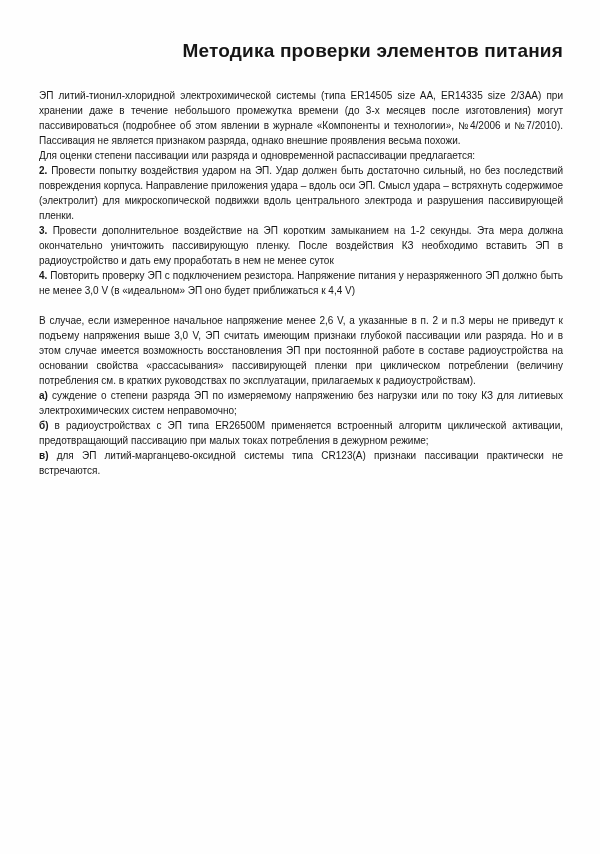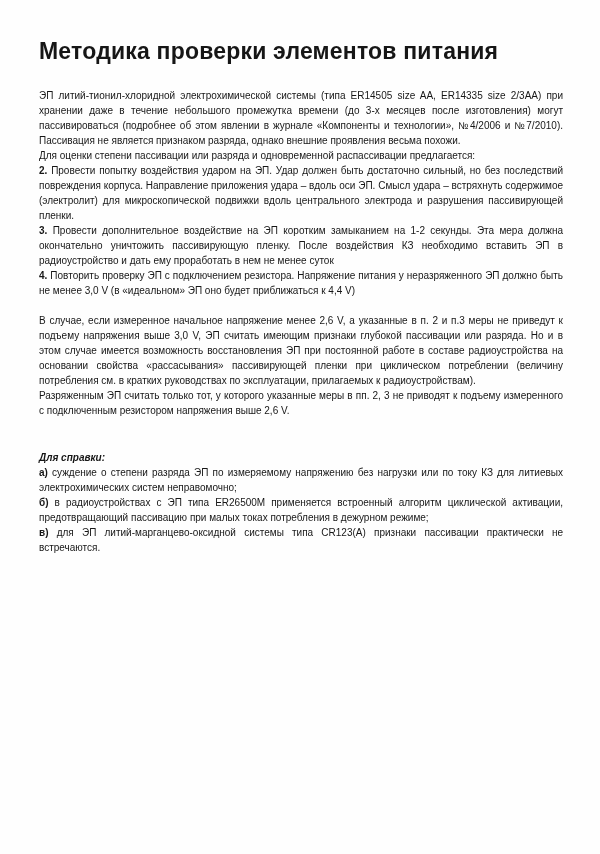--- a/index.html
+++ b/index.html
@@ -15,24 +15,24 @@
   }
   .page {
     box-sizing: border-box;
     width: 600px;
     height: 854px;
     padding: 40px 37px 0 39px;
     background: #fefefe;
     overflow: hidden;
   }
   .title {
-    font-size: 23px;
+    font-size: 19px;
     line-height: 22px;
     font-weight: bold;
-    text-align: left;
+    text-align: right;
     margin: 0 0 26px 0;
     letter-spacing: 0.2px;
   }
   p {
     margin: 0;
     font-size: 10px;
     line-height: 15px;
     text-align: justify;
     text-justify: inter-word;
   }
@@ -57,24 +57,22 @@
 
 
   <p><span class="num">2.</span> <span>Провести попытку воздействия ударом на ЭП. Удар должен быть достаточно сильный, но без последствий повреждения корпуса. Направление приложения удара – вдоль оси ЭП. Смысл удара – встряхнуть содержимое (электролит) для микроскопической подвижки вдоль центрального электрода и разрушения пассивирующей пленки.</span></p>
 
   <p><span class="num">3.</span> <span>Провести дополнительное воздействие на ЭП коротким замыканием на 1-2 секунды. Эта мера должна окончательно уничтожить пассивирующую пленку. После воздействия КЗ необходимо вставить ЭП в радиоустройство и дать ему проработать в нем не менее суток</span></p>
 
   <p><span class="num">4.</span> <span>Повторить проверку ЭП с подключением резистора. Напряжение питания у неразряженного ЭП должно быть не менее 3,0 V (в «идеальном» ЭП оно будет приближаться к 4,4 V)</span></p>
 
   <p class="gap-sm">В случае, если измеренное начальное напряжение менее 2,6 V, а указанные в п. 2 и п.3 меры не приведут к подъему напряжения выше 3,0 V, ЭП считать имеющим признаки глубокой пассивации или разряда. Но и в этом случае имеется возможность восстановления ЭП при постоянной работе в составе радиоустройства на основании свойства «рассасывания» пассивирующей пленки при циклическом потреблении (величину потребления см. в кратких руководствах по эксплуатации, прилагаемых к радиоустройствам).</p>
 
-  <p>Разряженным ЭП считать только тот, у которого указанные меры в пп. 2, 3 не при­водят к подъему измеренного с подключенным резистором напряжения выше 2,6 V.</p>
 
 
-  <p class="ref-title">Для справки:</p>
 
   <p class="ref-item"><span class="label">а)</span> <span>суждение о степени разряда ЭП по измеряемому напряжению без нагрузки или по току КЗ для литиевых электрохимических систем неправомочно;</span></p>
 
   <p class="ref-item"><span class="label">б)</span> <span>в радиоустройствах с ЭП типа ER26500M применяется встроенный алгоритм циклической активации, предотвращающий пассивацию при малых токах потребления в дежурном режиме;</span></p>
 
   <p class="ref-item"><span class="label">в)</span> <span>для ЭП литий-марганцево-оксидной системы типа CR123(A) признаки пассивации практически не встречаются.</span></p>
 
 </div>
 
 </body></html>

